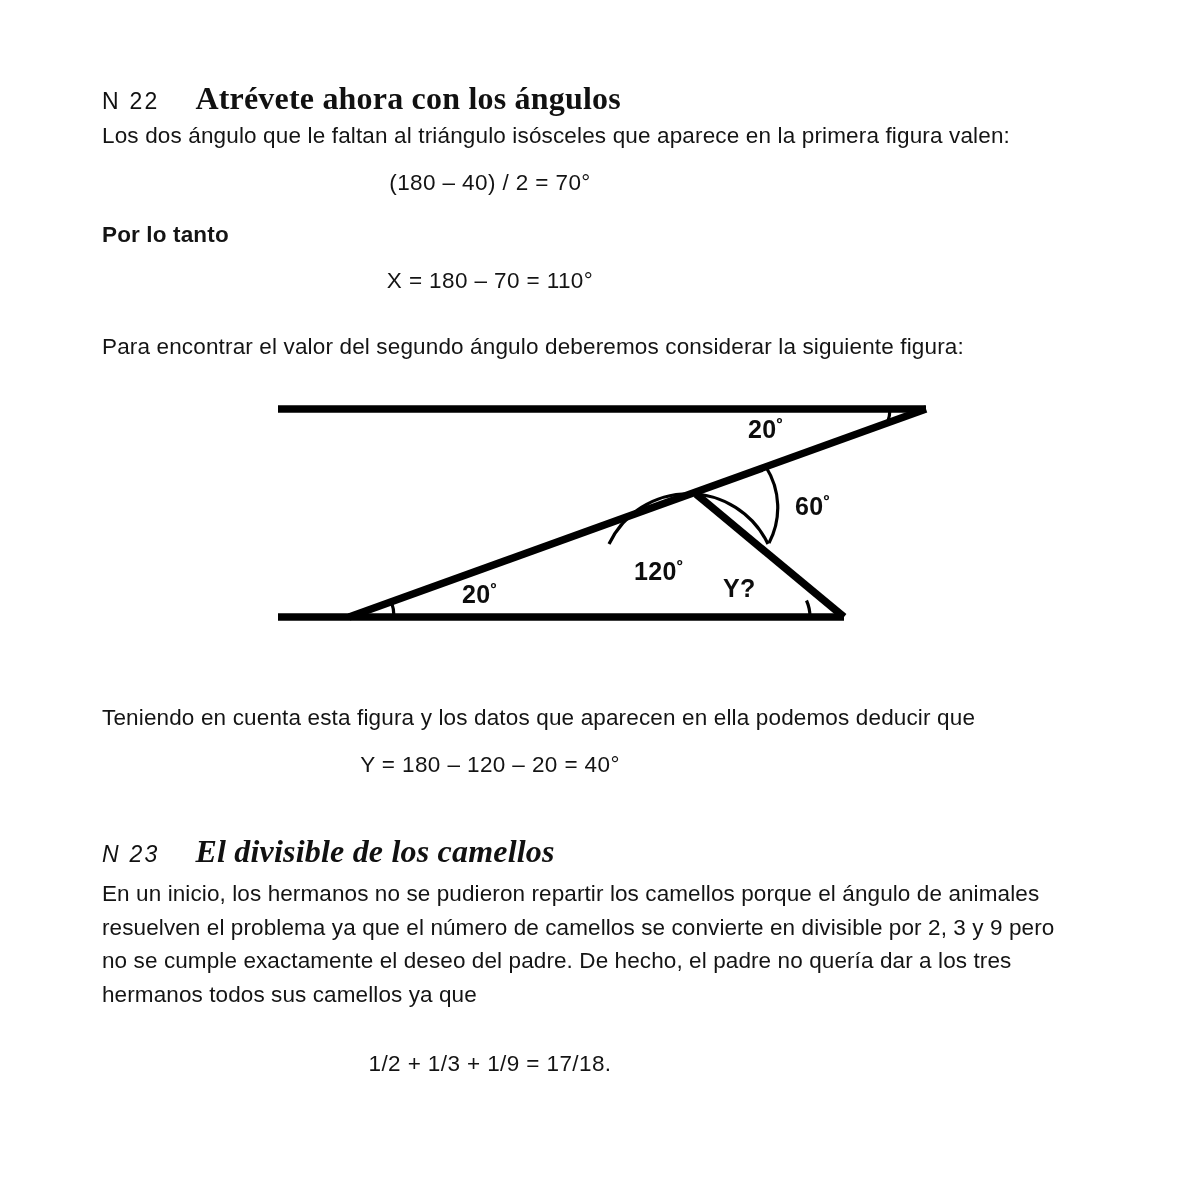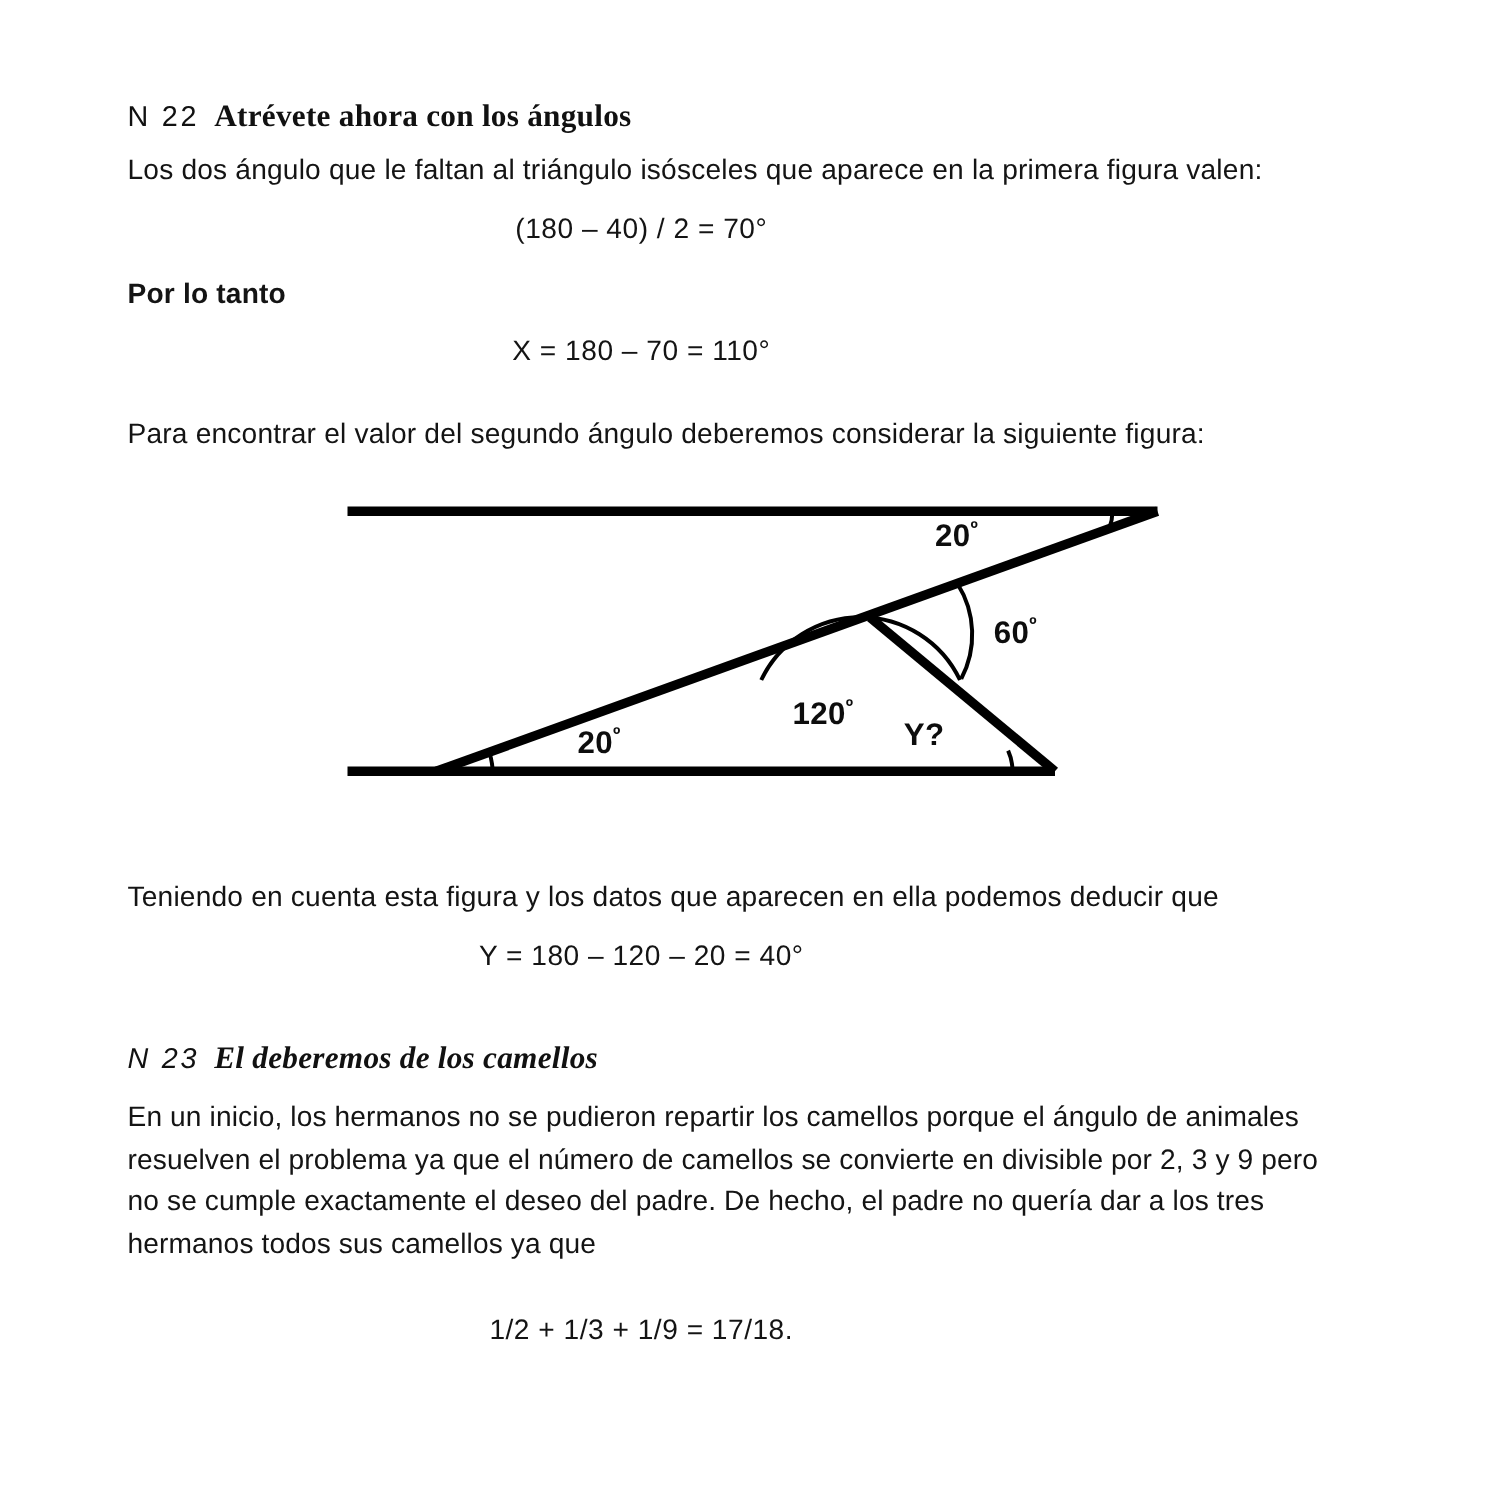--- a/index.html
+++ b/index.html
@@ -24,31 +24,32 @@
     height: 1200px;
   }
 
   
   .section-heading {
     position: absolute;
     left: 102px;
     white-space: nowrap;
     display: flex;
     align-items: baseline;
+    gap: 24px;
   }
   .sec-num {
     font-family: "Liberation Sans", sans-serif;
     font-size: 23px;
     font-weight: 400;
     letter-spacing: 2.2px;
     color: #111111;
   }
   .sec-title {
     font-family: "Liberation Serif", serif;
-    font-size: 25px;
+    font-size: 32px;
     font-weight: 700;
     color: #111111;
     margin-left: 12px;
     letter-spacing: 0.2px;
   }
 
   
   .para {
     position: absolute;
     left: 102px;
@@ -77,21 +78,20 @@
     position: absolute;
     left: 0;
     width: 980px;
     text-align: center;
     font-family: "Liberation Sans", sans-serif;
     font-size: 22.5px;
     font-weight: 400;
     color: #141414;
     letter-spacing: 0.4px;
     white-space: nowrap;
-    margin-left: 23px;
   }
   .formula.shift { padding-right: 18px; }
 
   
   .figure {
     position: absolute;
     left: 250px;
     top: 380px;
     width: 720px;
     height: 265px;
@@ -166,21 +166,21 @@
 
     <span class="fig-label" style="left:473px; top:194px;">Y?</span>
   </div>
 
   <div class="para" style="top:705px;">Teniendo en cuenta esta figura y los datos que aparecen en ella podemos deducir que</div>
 
   <div class="formula shift" style="top:752px;">Y = 180 – 120 – 20 = 40°</div>
 
   <div class="section-heading" style="top:833px;font-style:italic;">
     <span class="sec-num">N 23</span>
-    <span class="sec-title">El  deberemos  de los camellos</span>
+    <span class="sec-title">El  divisible  de los camellos</span>
   </div>
 
   <div class="para-block" style="top:877px;">
     <span class="ln">En un inicio, los hermanos no se pudieron repartir los camellos porque el ángulo de animales</span>
     <span class="ln">resuelven el problema ya que el número de camellos se convierte en divisible por 2, 3 y 9 pero</span>
     <span class="ln">no se cumple exactamente el deseo del padre. De hecho, el padre no quería dar a los tres</span>
     <span class="ln">hermanos todos sus camellos ya que</span>
   </div>
 
   <div class="formula shift" style="top:1051px;">1/2 + 1/3 + 1/9 = 17/18.</div>

